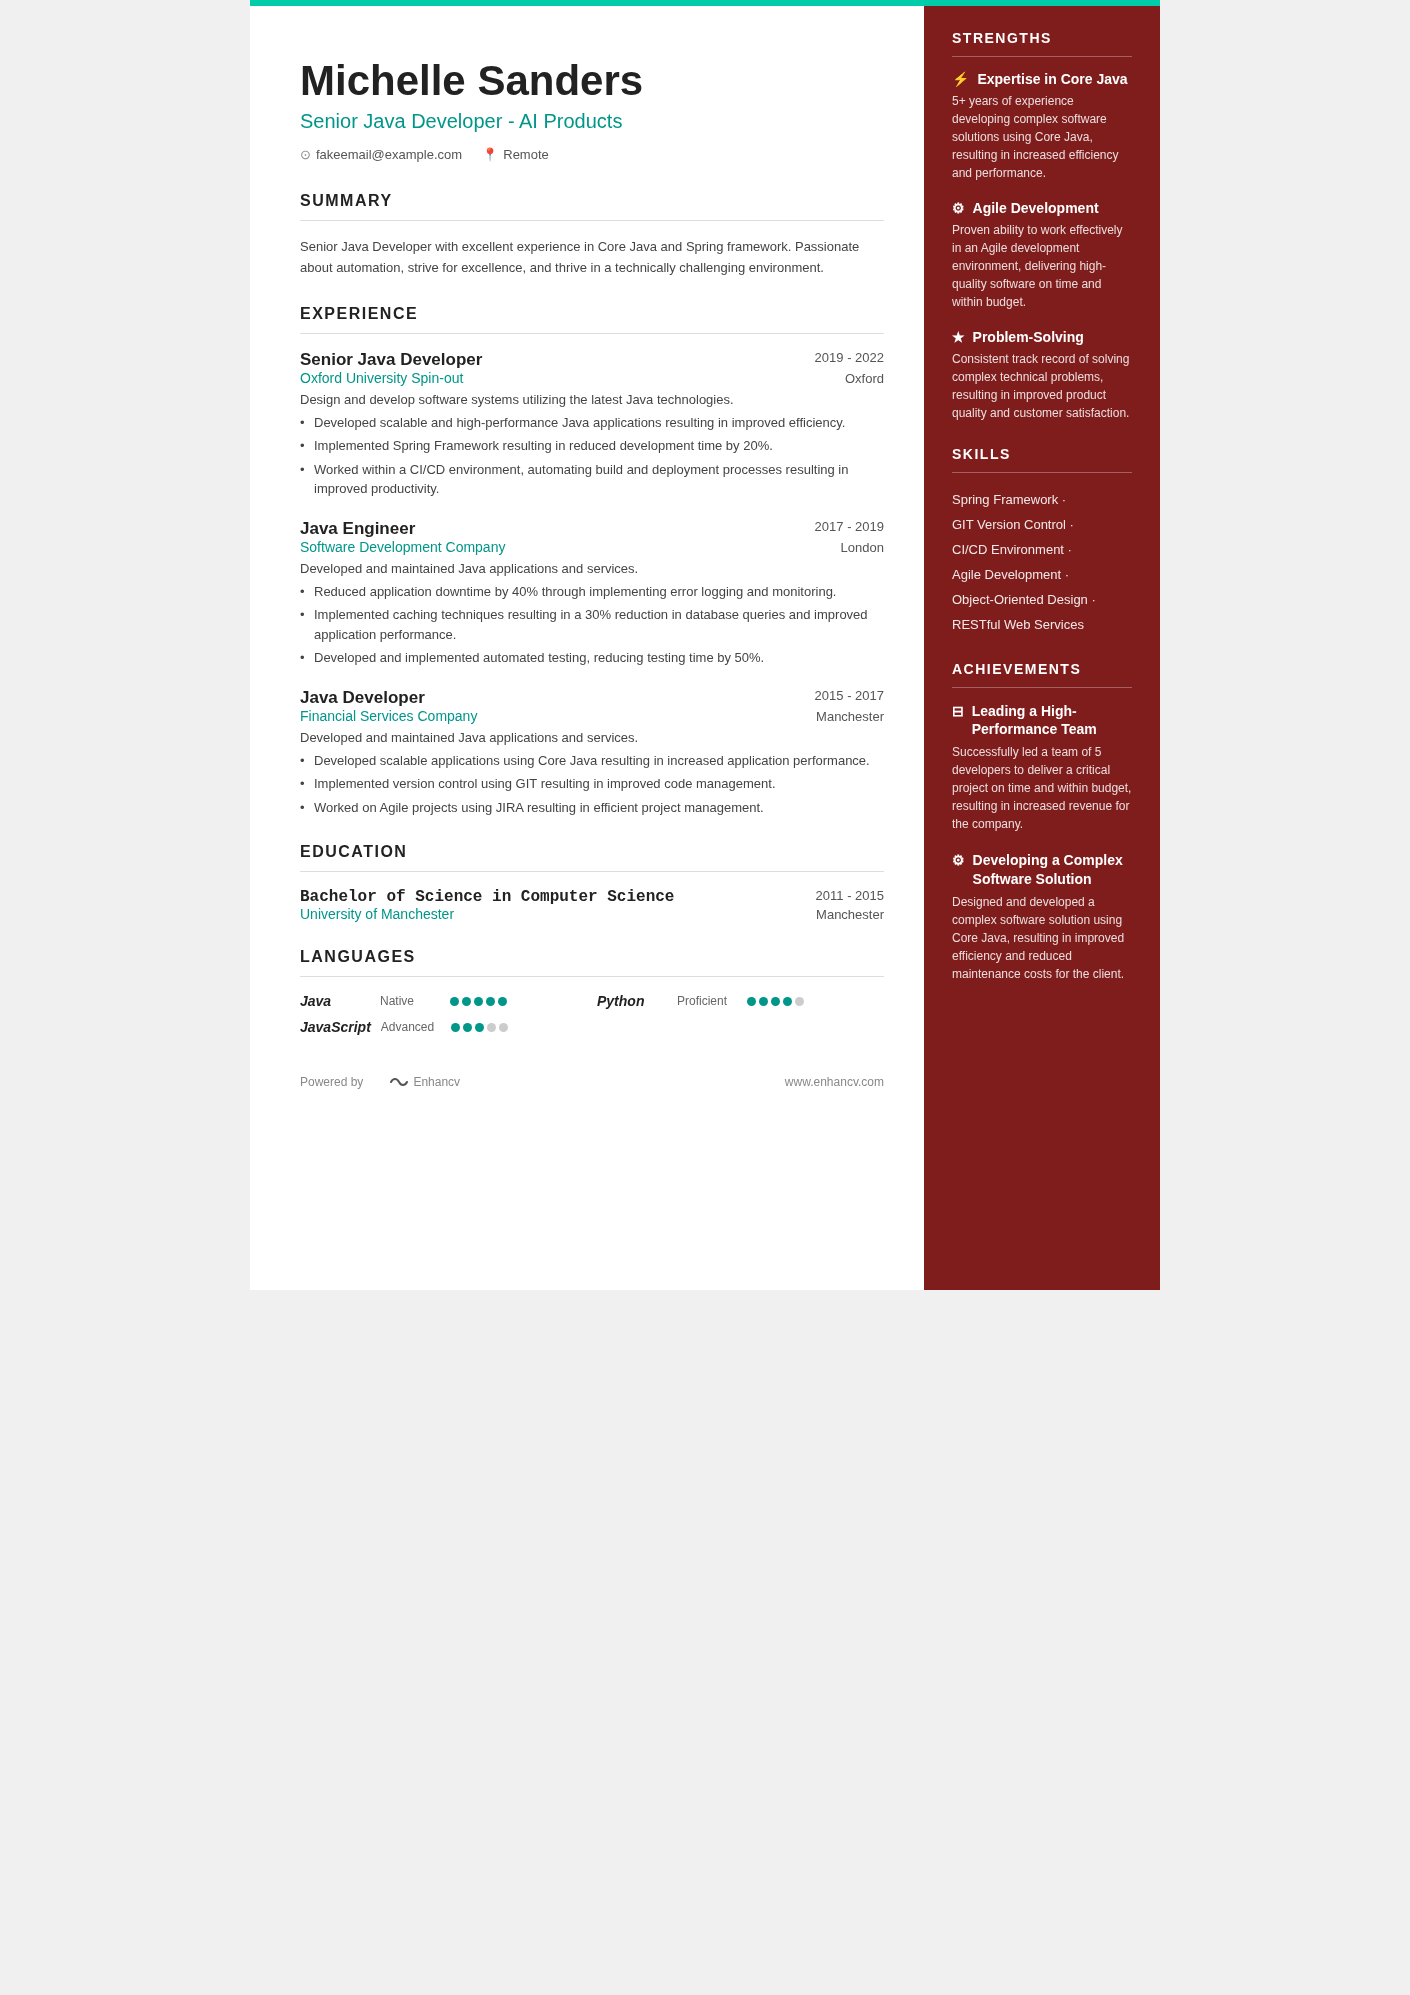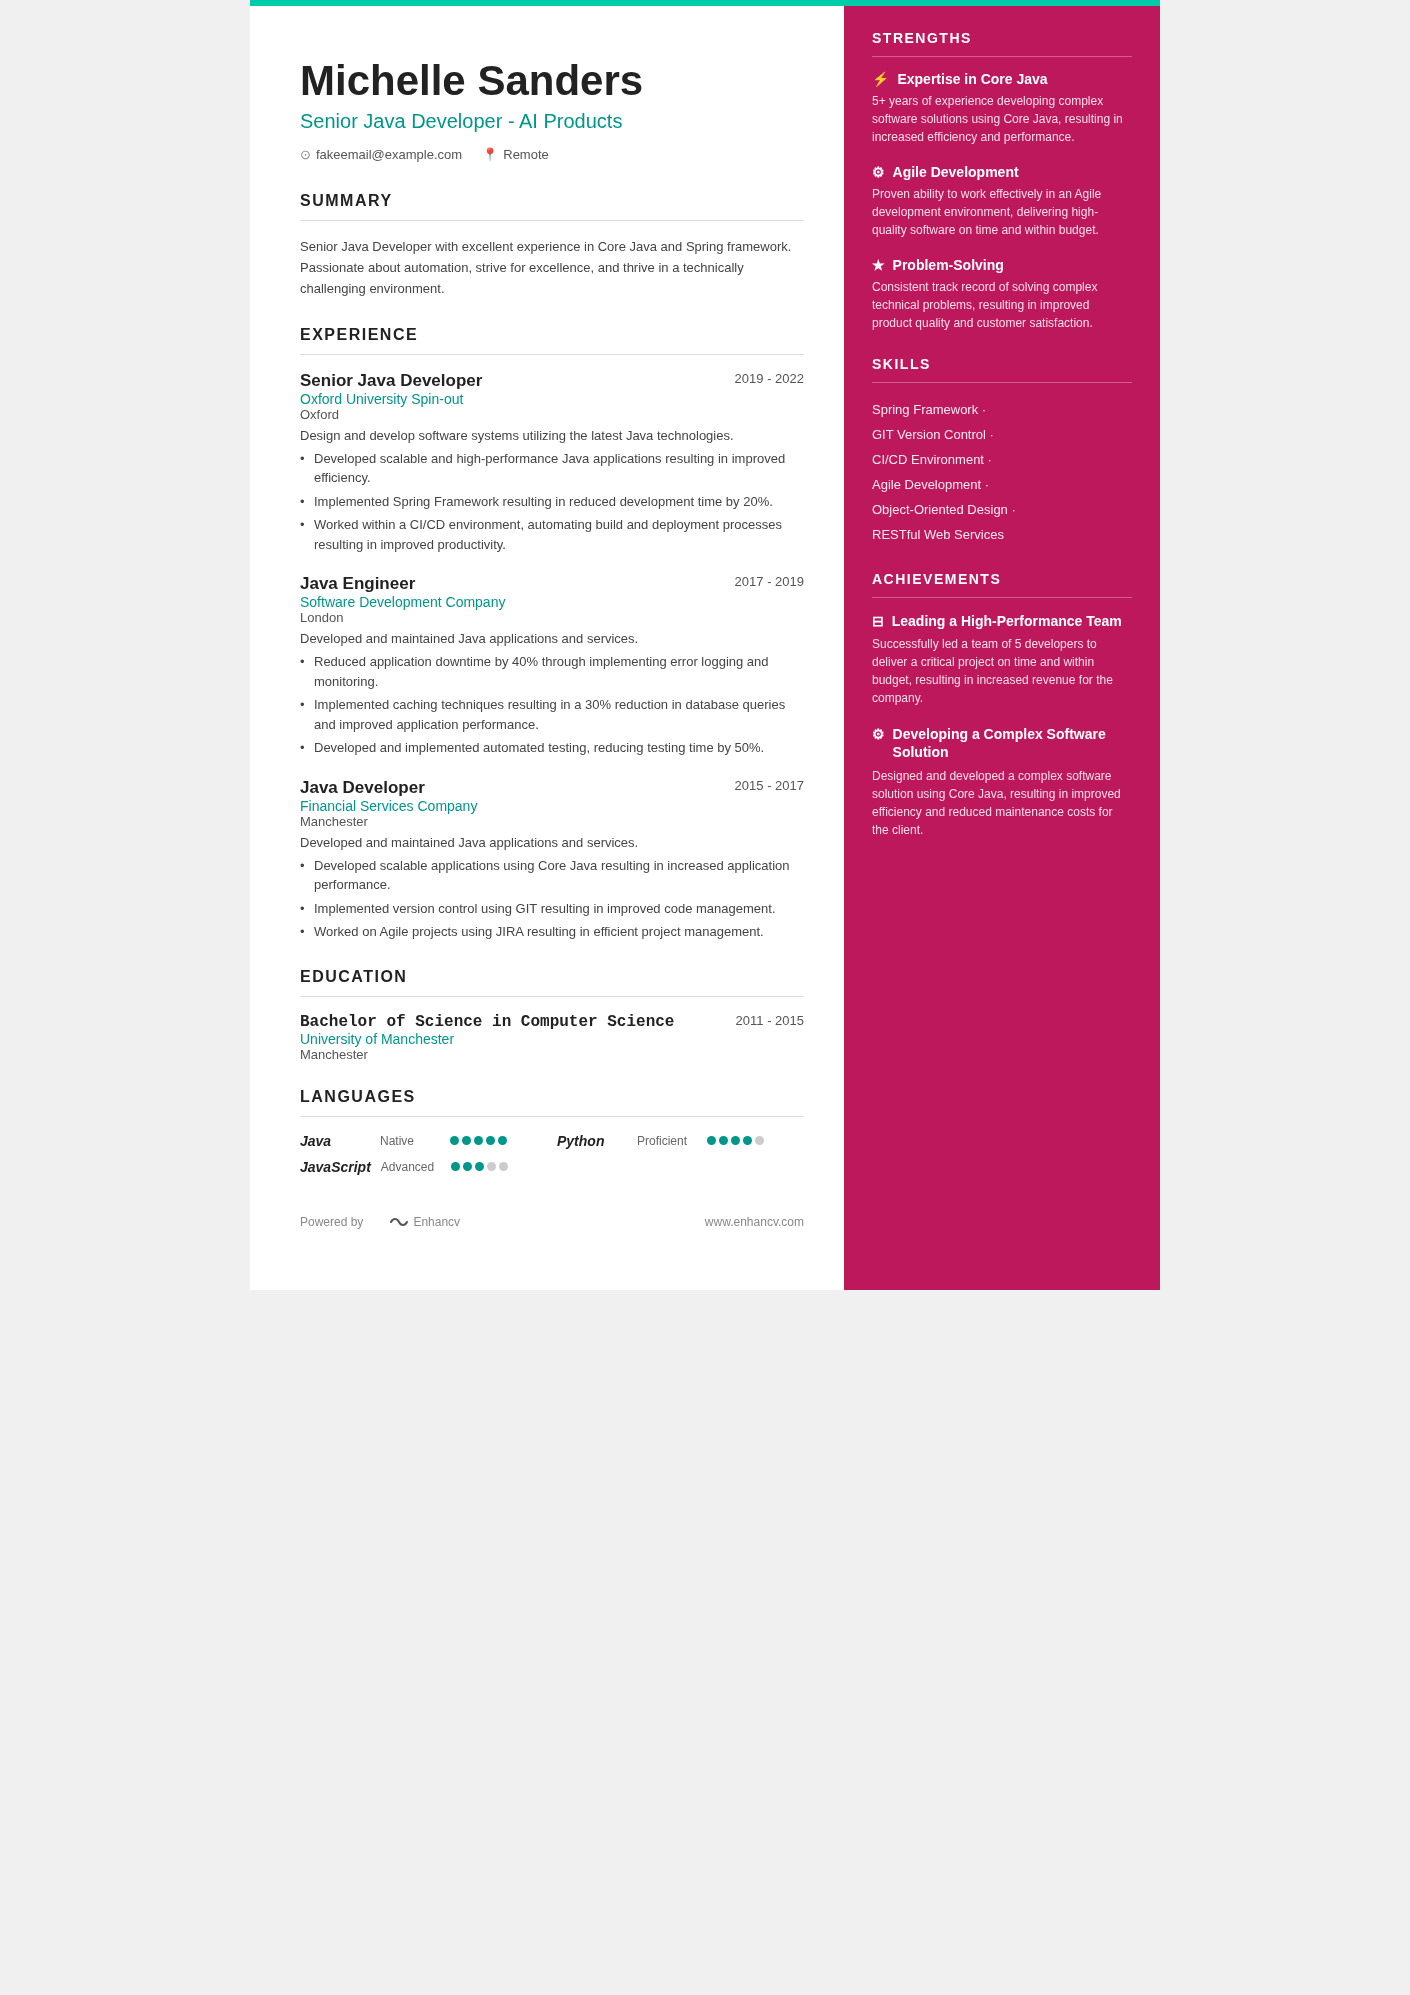--- a/index.html
+++ b/index.html
@@ -19,22 +19,22 @@
       position: relative;
     }
     
     .left-col {
       flex: 1;
       padding: 48px 40px 40px 50px;
       background: white;
     }
     
     .right-col {
-      width: 316px;
-      background: #be185d;
+      width: 236px;
+      background: #7f1d1d;
       padding: 40px 28px;
       color: white;
     }
     
     .right-col::before {
       content: '';
       display: block;
       width: 100%;
       height: 6px;
       background: #00ccaa;
@@ -118,21 +118,20 @@
     .exp-dates {
       font-size: 13px;
       color: #555;
       font-family: Arial, sans-serif;
     }
     .exp-company-row {
       display: flex;
       justify-content: space-between;
       align-items: baseline;
       margin-bottom: 6px;
-      flex-direction: column;
     }
     .exp-company {
       font-size: 14px;
       color: #00968A;
       font-family: Arial, sans-serif;
       font-weight: 500;
     }
     .exp-location {
       font-size: 13px;
       color: #555;

